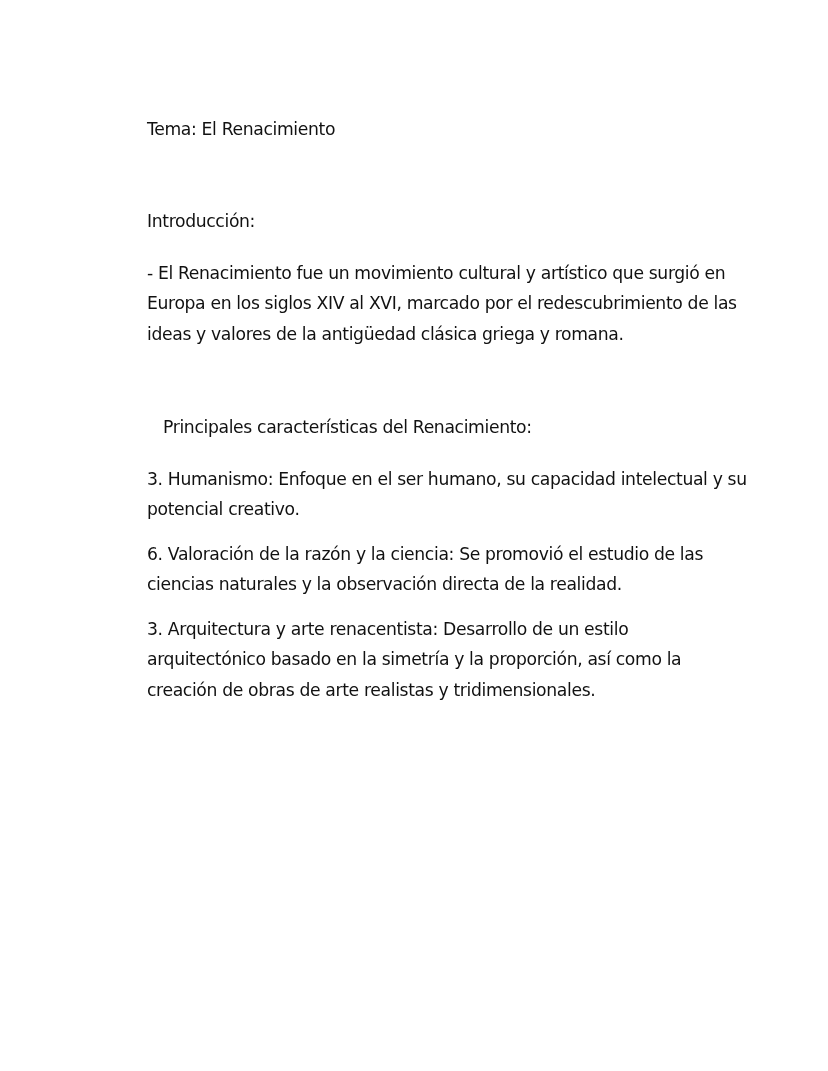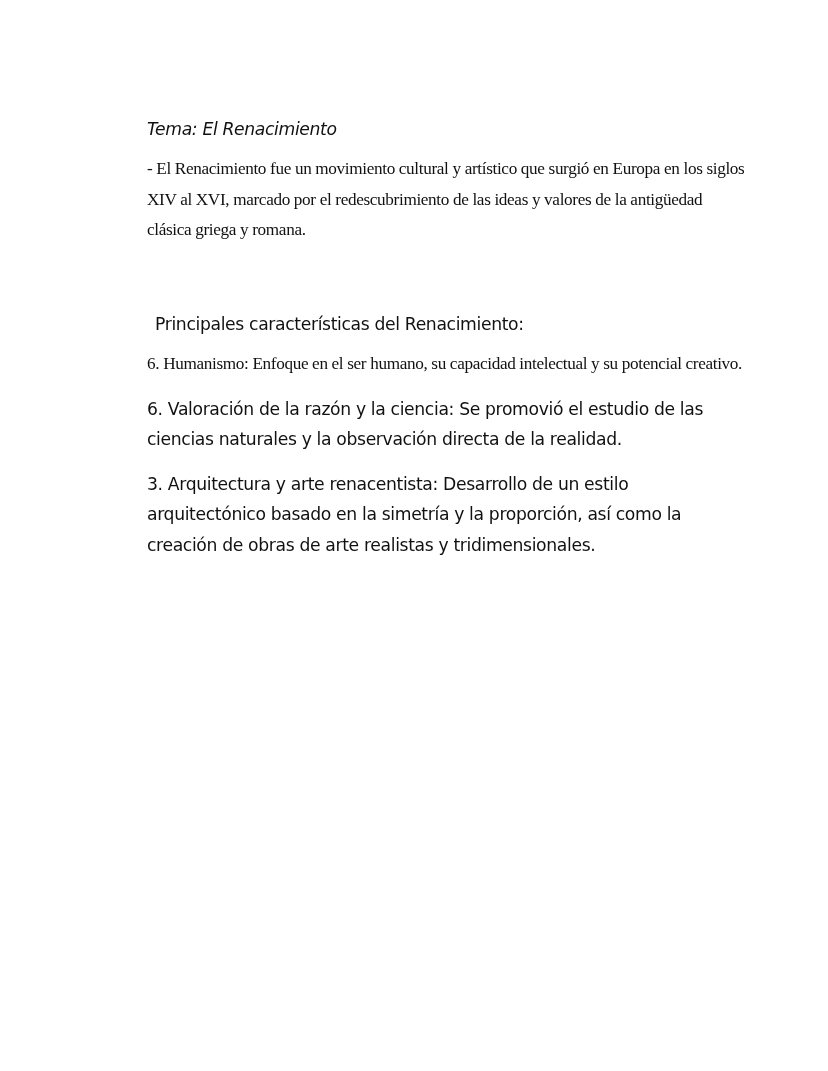--- a/index.html
+++ b/index.html
@@ -20,45 +20,44 @@
       left: 147px;
       top: 114px;
       width: 600px;
       font-size: 17.2px;
       letter-spacing: -0.35px;
       line-height: 30.5px;
     }
     .title {
       margin: 0;
       height: 30px;
-      font-style: italic;
     }
     .heading-intro {
       margin: 62px 0 0 0;
     }
     .heading-main {
-      margin: 63px 0 0 8px;
+      margin: 63px 0 0 16px;
     }
     .para {
       margin: 14px 0 0 0;
     }
     .para.first {
-      margin-top: 10px;
-      font-family: Liberation Serif, serif;
+      margin-top: 21px;
     }
   </style>
 </head>
 <body>
 
 <div class="page">
   <p class="title">Tema: El Renacimiento</p>
 
   <section>
+    <p class="heading-intro">Introducción:</p>
     <p class="para first">- El Renacimiento fue un movimiento cultural y artístico que surgió en Europa en los siglos XIV al XVI, marcado por el redescubrimiento de las ideas y valores de la antigüedad clásica griega y romana.</p>
   </section>
 
   <section>
     <p class="heading-main">Principales características del Renacimiento:</p>
-    <p class="para first">6. Humanismo: Enfoque en el ser humano, su capacidad intelectual y su potencial creativo.</p>
+    <p class="para first">3. Humanismo: Enfoque en el ser humano, su capacidad intelectual y su potencial creativo.</p>
     <p class="para">6. Valoración de la razón y la ciencia: Se promovió el estudio de las ciencias naturales y la observación directa de la realidad.</p>
     <p class="para">3. Arquitectura y arte renacentista: Desarrollo de un estilo arquitectónico basado en la simetría y la proporción, así como la creación de obras de arte realistas y tridimensionales.</p>
   </section>
 </div>
 
 </body></html>

